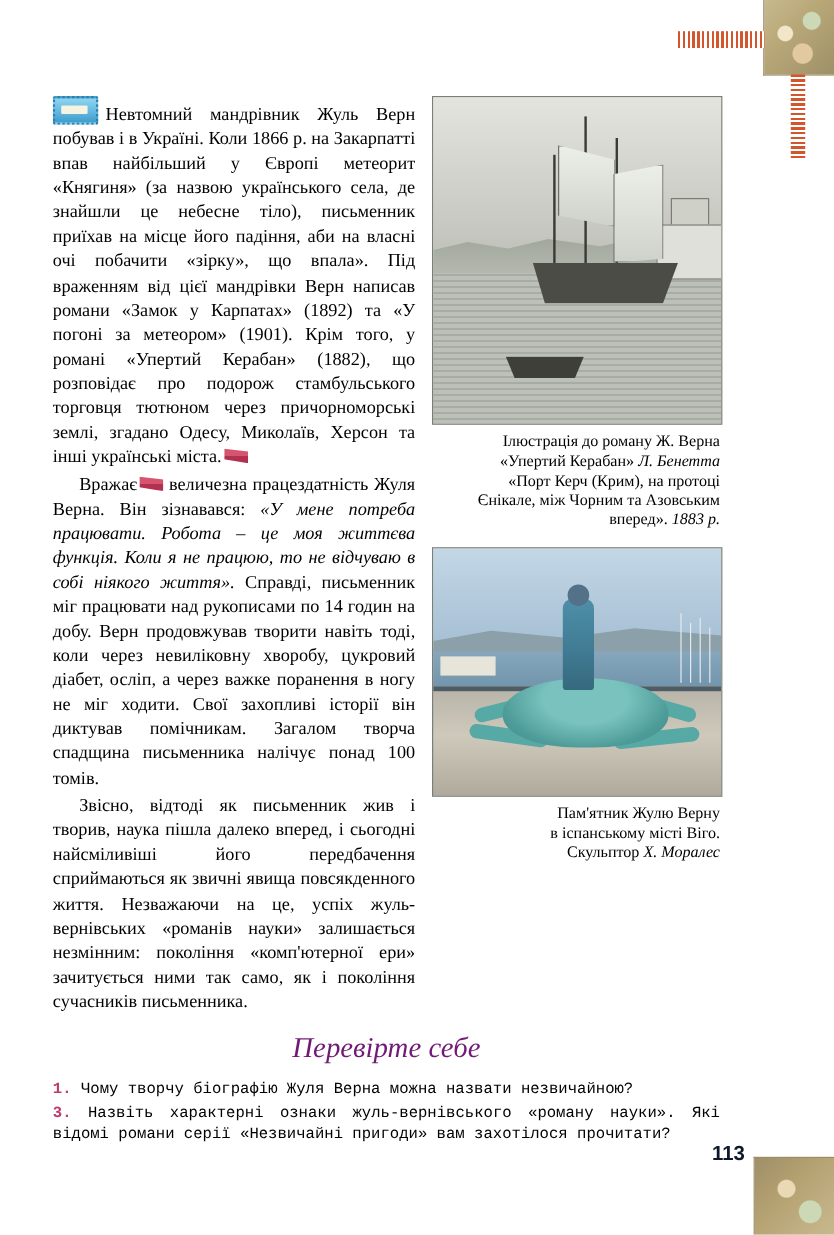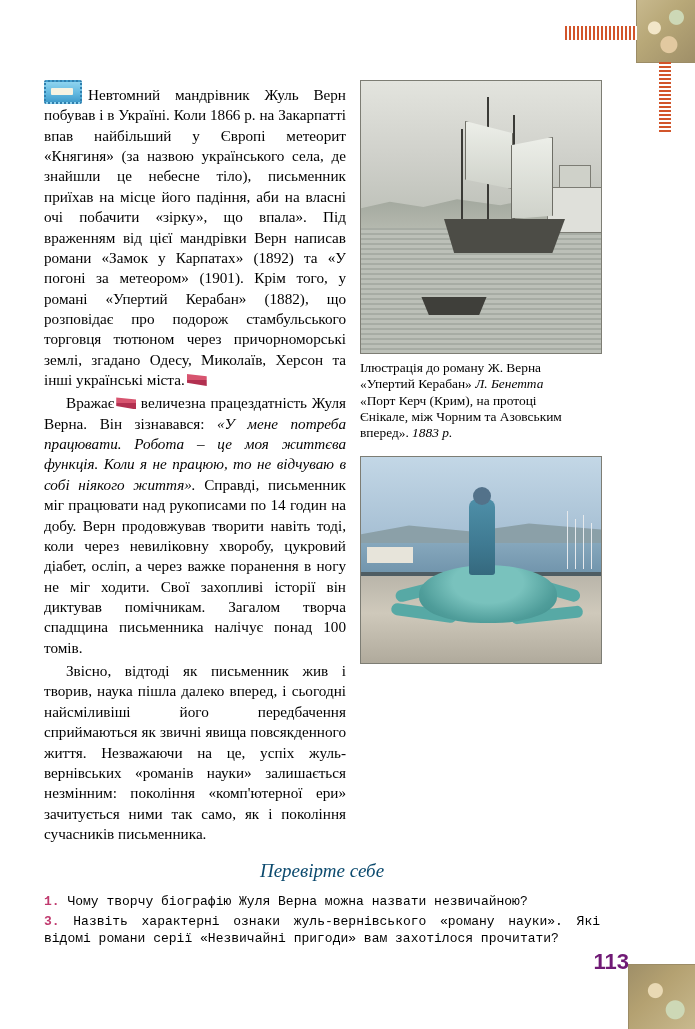--- a/index.html
+++ b/index.html
@@ -123,21 +123,21 @@
     clip-path: polygon(0 0, 100% 18%, 100% 100%, 0 72%);
   }
 
   .ital { font-style: italic; }
 
   
   .figure { width: 240px; }
   .fig-caption {
     font-size: 13.4px;
     line-height: 1.22;
-    text-align: left;
+    text-align: right;
     margin-top: 6px;
   }
   .fig-caption .ital { font-style: italic; }
 
   
   .engraving {
     width: 240px;
     height: 272px;
     border: 1px solid #7d7d74;
     background: linear-gradient(180deg,#d7d8d2 0%, #c9cac3 28%, #b9bcb4 55%, #a9aea6 100%);
@@ -236,46 +236,46 @@
   }
   .st-mast { position:absolute; background:#e6e9ec; width:1px; }
   .pm1 { left:206px; top:54px; height:58px; }
   .pm2 { left:214px; top:62px; height:50px; }
   .pm3 { left:222px; top:58px; height:54px; }
   .pm4 { left:230px; top:66px; height:46px; }
 
   
   .check-title {
     text-align: center;
-    color: #0c4a6e;
+    color: #701a75;
     font-style: italic;
-    font-size: 19px;
+    font-size: 24px;
     margin: 16px 0 8px 0;
   }
   .q-list {
     font-family: Liberation Mono, monospace;
     font-size: 13px;
     line-height: 1.34;
     color: #000;
     margin-top: 11px;
   }
   .q-item { margin-bottom: 2px; text-align: justify; }
   .q-num { color: #c03a6e; font-weight: bold; }
 
   .page-number {
     position: absolute;
     right: 66px;
     bottom: 52px;
     width: 44px;
     height: 30px;
-    color: #701a75;
+    color: #0f172a;
     font-family: "Liberation Sans", sans-serif;
     font-weight: bold;
-    font-size: 22px;
-    text-align: right;
+    font-size: 17px;
+    text-align: center;
     line-height: 30px;
   }
 </style>
 </head>
 <body>
 
 <div class="ornament-top"></div>
 <div class="ornament-bar"></div>
 <div class="ornament-vert"></div>
 <div class="ornament-bottom"></div>
@@ -340,20 +340,25 @@
           <div class="st-mast pm3"></div>
           <div class="st-mast pm4"></div>
           <div class="st-arm a1"></div>
           <div class="st-arm a2"></div>
           <div class="st-arm a3"></div>
           <div class="st-arm a4"></div>
           <div class="st-octo"></div>
           <div class="st-figure"></div>
           <div class="st-head"></div>
         </div>
+        <div class="fig-caption">
+          <span>Пам'ятник Жулю Верну</span><br>
+          <span>в іспанському місті Віго.</span><br>
+          <span>Скульптор </span><span class="ital">Х. Моралес</span>
+        </div>
       </div>
 
     </div>
   </div>
 
   <div class="check-title">Перевірте себе</div>
 
   <div class="q-list">
     <div class="q-item">
       <span class="q-num">1.</span>

